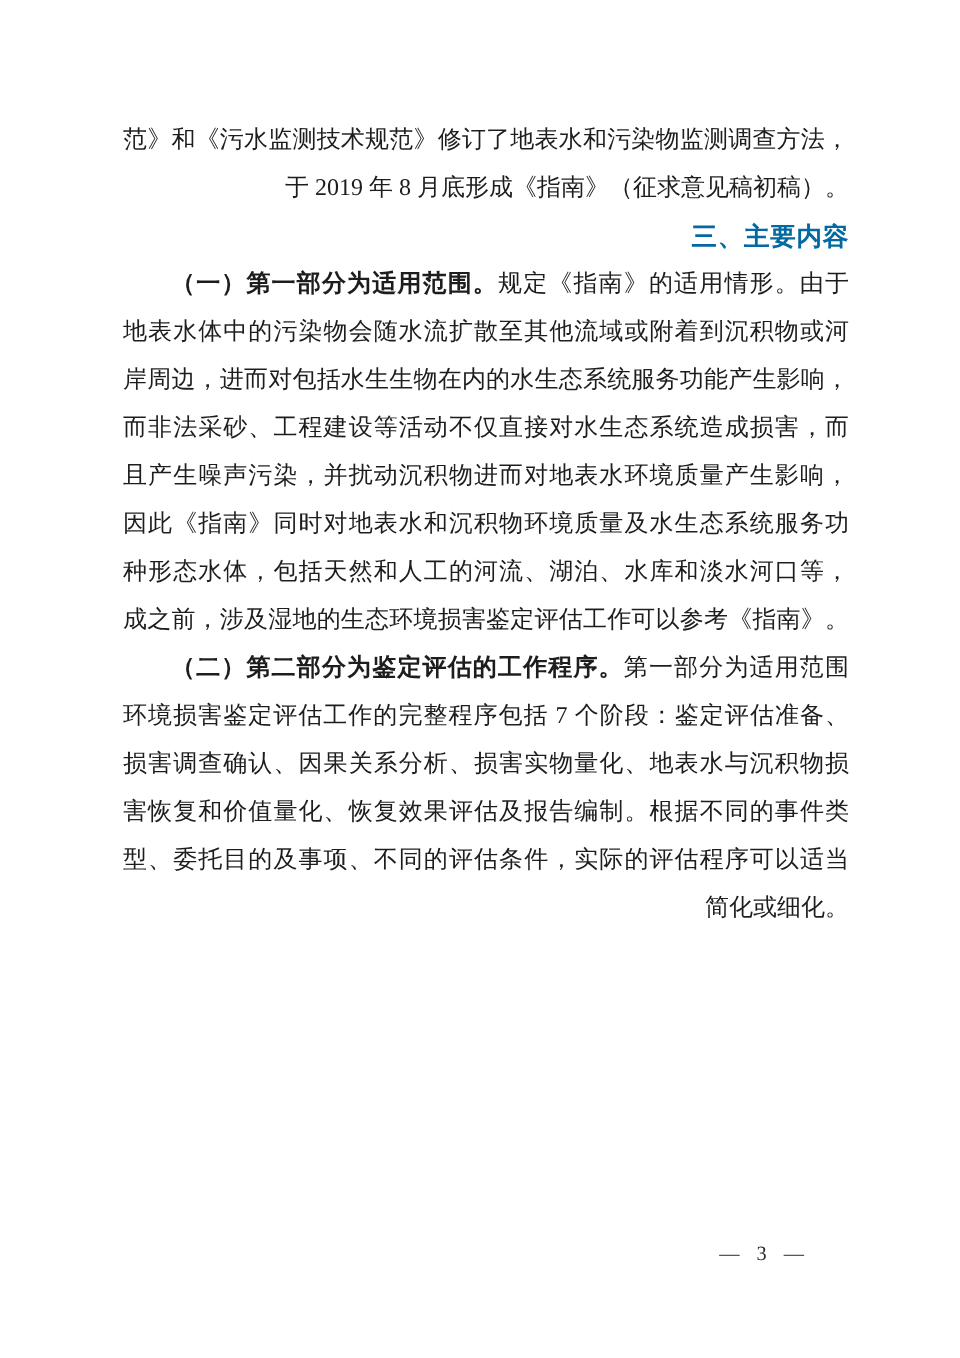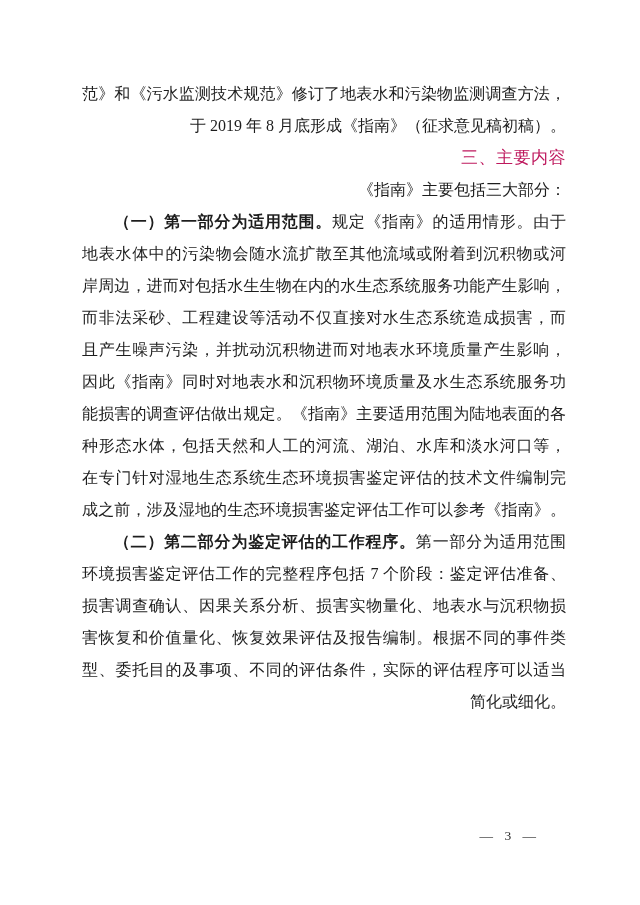--- a/index.html
+++ b/index.html
@@ -34,24 +34,24 @@
   }
   
   .ind {
     text-indent: 32px;
   }
   .b {
     font-weight: 700;
   }
   .heading {
     font-family: "Liberation Sans", "DejaVu Sans", sans-serif;
-    font-weight: 400;
+    font-weight: 700;
     font-size: 17px;
     letter-spacing: 0.5px;
-    color: #be185d;
+    color: #0369a1;
   }
   .footer {
     position: absolute;
     top: 828px;
     right: 100px;
     font-size: 13.5px;
     letter-spacing: 4px;
     color: #2a2a2a;
     font-family: "Liberation Serif", "DejaVu Serif", serif;
   }
@@ -63,34 +63,31 @@
   <div class="text-col">
 
     <div>
       <div class="ln j">范》和《污水监测技术规范》修订了地表水和污染物监测调查方法，</div>
       <div class="ln">于 2019 年 8 月底形成《指南》（征求意见稿初稿）。</div>
     </div>
 
 
     <div class="ln heading ind">三、主要内容</div>
 
-    <div class="ln ind">《指南》主要包括三大部分：</div>
 
     <div>
       <div class="ln j ind">
         <span class="b">（一）第一部分为适用范围。</span><span>规定《指南》的适用情形。由于</span>
       </div>
       <div class="ln j">地表水体中的污染物会随水流扩散至其他流域或附着到沉积物或河</div>
       <div class="ln j">岸周边，进而对包括水生生物在内的水生态系统服务功能产生影响，</div>
       <div class="ln j">而非法采砂、工程建设等活动不仅直接对水生态系统造成损害，而</div>
       <div class="ln j">且产生噪声污染，并扰动沉积物进而对地表水环境质量产生影响，</div>
       <div class="ln j">因此《指南》同时对地表水和沉积物环境质量及水生态系统服务功</div>
-      <div class="ln j">能损害的调查评估做出规定。《指南》主要适用范围为陆地表面的各</div>
       <div class="ln j">种形态水体，包括天然和人工的河流、湖泊、水库和淡水河口等，</div>
-      <div class="ln j">在专门针对湿地生态系统生态环境损害鉴定评估的技术文件编制完</div>
       <div class="ln j">成之前，涉及湿地的生态环境损害鉴定评估工作可以参考《指南》。</div>
     </div>
 
     <div>
       <div class="ln j ind">
         <span class="b">（二）第二部分为鉴定评估的工作程序。</span><span>第一部分为适用范围</span>
       </div>
       <div class="ln j">环境损害鉴定评估工作的完整程序包括 7 个阶段：鉴定评估准备、</div>
       <div class="ln j">损害调查确认、因果关系分析、损害实物量化、地表水与沉积物损</div>
       <div class="ln j">害恢复和价值量化、恢复效果评估及报告编制。根据不同的事件类</div>

